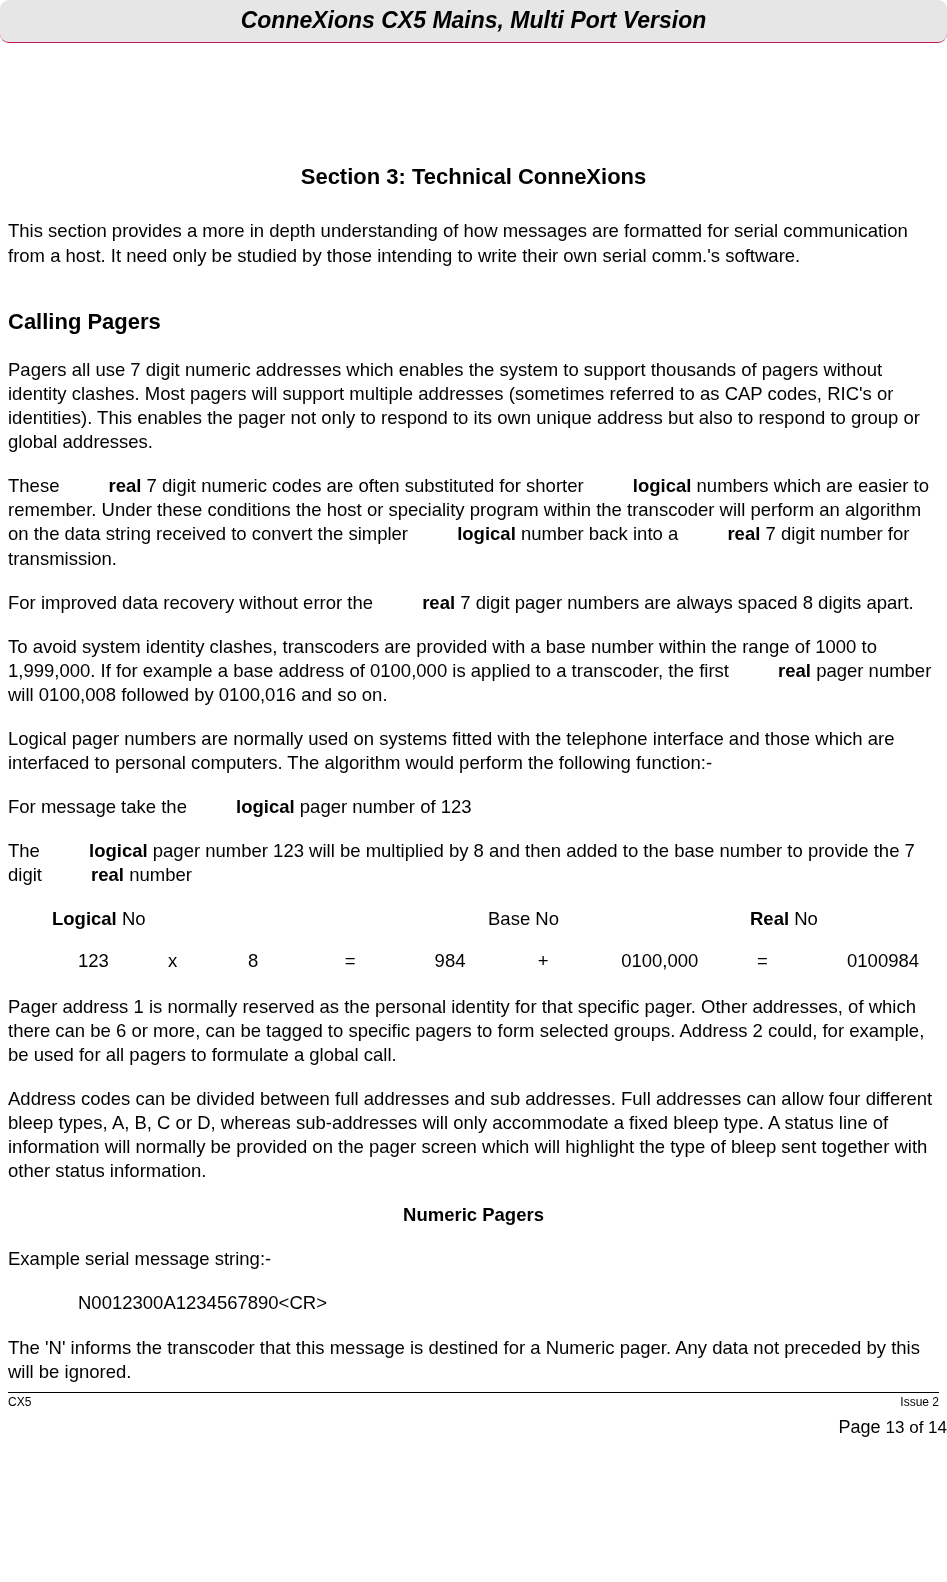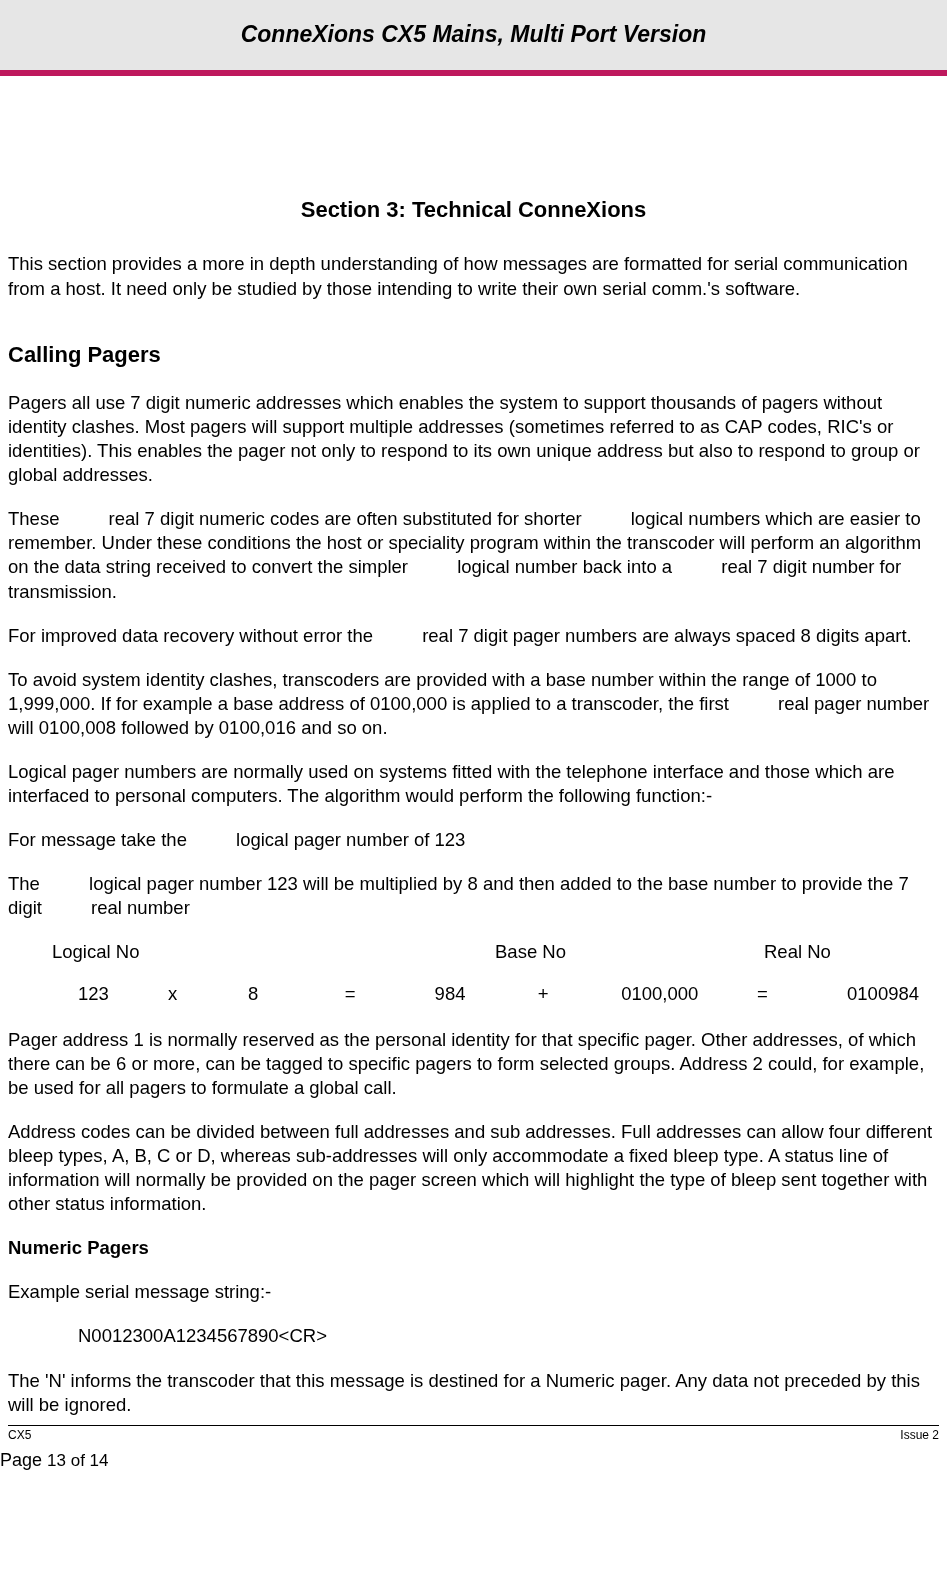--- a/index.html
+++ b/index.html
@@ -7,90 +7,91 @@
       font-family: Arial, Helvetica, sans-serif;
       font-size: 18.5px;
       line-height: 1.3;
       color: #000;
       background: #fff;
       width: 947px;
       margin: 0 auto;
     }
     .header-bar {
       background: #e6e6e6;
-      padding: 20px 0;
+      padding: 6px 0;
       text-align: center;
       font-style: italic;
       font-weight: bold;
       font-size: 23px;
-      border-bottom: 6px solid #be185d;
+      border-bottom: 1px solid #be185d;
+      border-radius: 9px;
     }
     .content {
       padding: 0 8px;
     }
     .section-title {
       text-align: center;
       font-weight: bold;
       font-size: 22px;
       margin-top: 120px;
       margin-bottom: 28px;
     }
     .intro-para {
       margin-bottom: 40px;
     }
     .subhead {
       font-weight: bold;
       font-size: 22px;
       margin-bottom: 22px;
     }
     p { margin-bottom: 20px; }
-    .bold { font-weight: normal; padding-left: 44px; }
+    .bold { font-weight: bold; padding-left: 44px; }
     .calc-row {
       display: flex;
       margin-bottom: 22px;
       gap: 44px;
     }
     .calc-header {
       display: flex;
       margin-bottom: 18px;
-      gap: 7px;
     }
     .col-logical-h { flex: 0 0 480px; }
     .col-base-h { flex: 0 0 218px; }
     .col-real-h { flex: 1; }
     .calc-row .c { text-align: left; }
     .c1 { width: 140px; padding-left: 70px; }
     .c2 { width: 55px; }
     .c3 { width: 80px; }
     .c4 { width: 70px; }
     .c5 { width: 90px; }
     .c6 { width: 60px; }
     .c7 { width: 140px; }
     .c8 { width: 70px; }
     .c9 { width: 140px; }
     .subhead2 {
       font-weight: bold;
       margin-bottom: 20px;
+      text-align: center;
     }
     .indent {
       padding-left: 70px;
       margin-bottom: 20px;
     }
     .footer-line {
       border-top: 1px solid #000;
       margin: 8px 8px 0 8px;
     }
     .footer-row {
       display: flex;
       justify-content: space-between;
       font-size: 12px;
       padding: 2px 8px 0 8px;
     }
     .page-num {
-      text-align: left;
+      text-align: right;
       font-size: 18px;
       padding: 6px 0 12px 0;
     }
     .pg-label { font-size: 18px; }
     .pg-val { font-size: 17px; }
   </style>
 </head>
 <body>
 
 <div class="header-bar">

